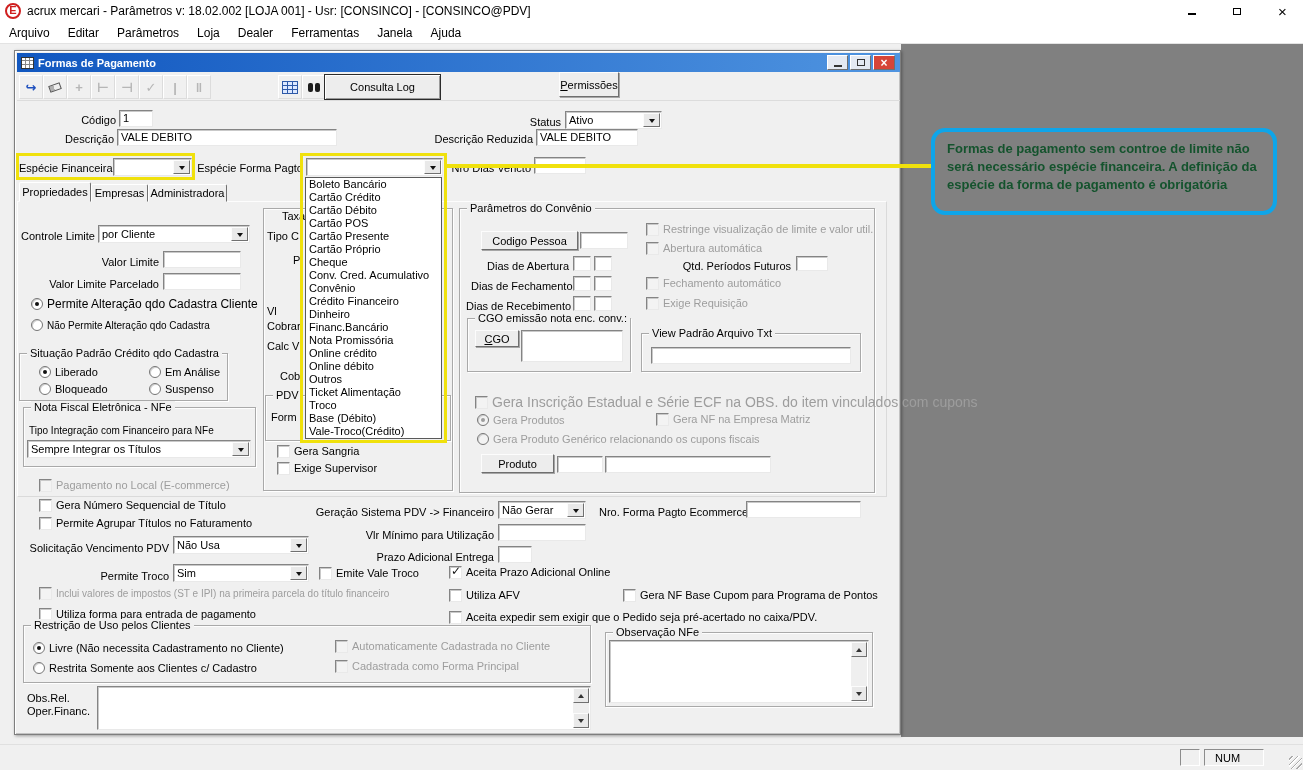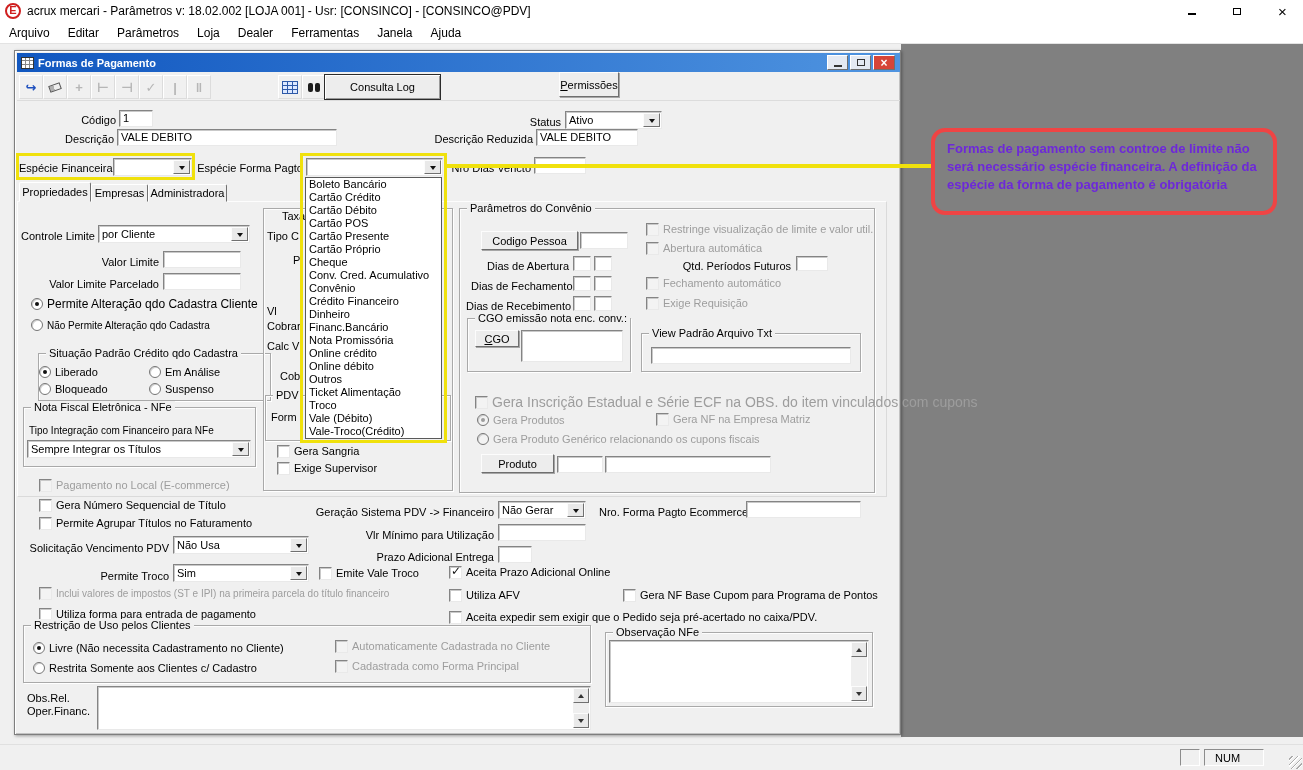--- a/index.html
+++ b/index.html
@@ -45,21 +45,21 @@
 .wbtn{background:#e4e9f2;border:1px solid;border-color:#fff #6f6f6f #6f6f6f #fff;display:flex;align-items:center;justify-content:center}
 .mi{padding:4px 9px;font-size:12px;cursor:default}
 .menu{display:flex;align-items:center}
 .logo{width:16px;height:16px;border-radius:50%;border:2px solid #cf1f1f;color:#cf1f1f;font-weight:700;font-size:11px;line-height:11px;text-align:center;background:#fff}
 .grid-ic{width:16px;height:13px;border:1px solid #2d59a8;background:repeating-linear-gradient(90deg,transparent 0 4px,#2d59a8 4px 5px),repeating-linear-gradient(0deg,transparent 0 3px,#2d59a8 3px 4px),#dce8ff}
 .binoc{width:5px;height:9px;background:#1d1d1d;border-radius:2px;box-shadow:7px 0 0 #1d1d1d;margin-right:7px}
 .cwico{width:13px;height:12px;background:#fff;border:1px solid #333;background-image:repeating-linear-gradient(90deg,transparent 0 3px,#888 3px 4px),repeating-linear-gradient(0deg,transparent 0 3px,#888 3px 4px);margin:0 4px}
 .eras{width:12px;height:7px;background:linear-gradient(90deg,#b0b0b0 0 4px,#efefef 4px);border:1px solid #555;transform:rotate(-20deg)}
 .ming{width:8px;height:2px;background:#333;margin-top:7px}
 .sqg{width:8px;height:7px;border:1px solid #333}
-.callout{border:4px solid #ef4444;border-radius:14px;color:#6d28d9;font-weight:700;font-size:13px;line-height:18px;padding:8px 12px}
+.callout{border:4px solid #0ea5e9;border-radius:14px;color:#14532d;font-weight:700;font-size:13px;line-height:18px;padding:8px 12px}
 </style>
 </head>
 <body>
 
 <div class="a" style="left:0;top:0;width:1303px;height:22px;background:#fff;display:flex;align-items:center">
   <span class="logo" style="margin-left:5px">E</span>
   <span class="lbl" style="margin-left:6px;font-size:12px">acrux mercari - Parâmetros  v: 18.02.002   [LOJA 001] - Usr: [CONSINCO] - [CONSINCO@PDV]</span>
 </div>
 <div class="a" style="left:1172px;top:0;width:40px;height:22px;display:flex;align-items:center;justify-content:center">
     <span class="ming" style="margin-top:6px;background:#000"></span>
@@ -188,21 +188,21 @@
   <div class="a F" style="left:148px;top:222px;width:78px;height:17px"></div>
   <div class="a row" style="left:16px;top:246px">
       <span class="rd sel"></span>
       <span style="font-size:12px">Permite Alteração qdo Cadastra Cliente</span>
     </div>
   <div class="a row" style="left:16px;top:267px">
       <span class="rd"></span>
       <span style="font-size:10px">Não Permite Alteração qdo Cadastra</span>
     </div>
 
-  <div class="a G" style="left:23px;top:302px;width:233px;height:48px">
+  <div class="a G" style="left:4px;top:302px;width:209px;height:48px">
     <span class="GL">Situação Padrão Crédito qdo Cadastra</span>
   </div>
   <div class="a row" style="left:24px;top:314px">
       <span class="rd sel"></span>
       <span>Liberado</span>
     </div>
   <div class="a row" style="left:134px;top:314px">
       <span class="rd"></span>
       <span>Em Análise</span>
     </div>
@@ -446,21 +446,21 @@
     <div class="li">Convênio</div>
     <div class="li">Crédito Financeiro</div>
     <div class="li">Dinheiro</div>
     <div class="li">Financ.Bancário</div>
     <div class="li">Nota Promissória</div>
     <div class="li">Online crédito</div>
     <div class="li">Online débito</div>
     <div class="li">Outros</div>
     <div class="li">Ticket Alimentação</div>
     <div class="li">Troco</div>
-    <div class="li">Vale (Débito)</div>
+    <div class="li">Base (Débito)</div>
     <div class="li">Vale-Troco(Crédito)</div>
   </div>
 
 <div class="a y ann" style="left:16px;top:153px;width:179px;height:27px"></div>
 <div class="a ann" style="left:444px;top:164px;width:490px;height:4px;background:#f0e10c"></div>
 <div class="a y ann" style="left:300px;top:153px;width:147px;height:290px"></div>
 <div class="a callout ann" style="left:931px;top:128px;width:346px;height:87px">Formas de pagamento sem controe de limite não será necessário espécie financeira. A definição da espécie da forma de pagamento é obrigatória</div>
 
 <div class="a" style="left:0;top:744px;width:1303px;height:26px;background:#f0f0f0;border-top:1px solid #e0e0e0"></div>
 <div class="a sunk" style="left:1180px;top:749px;width:20px;height:17px"></div>

